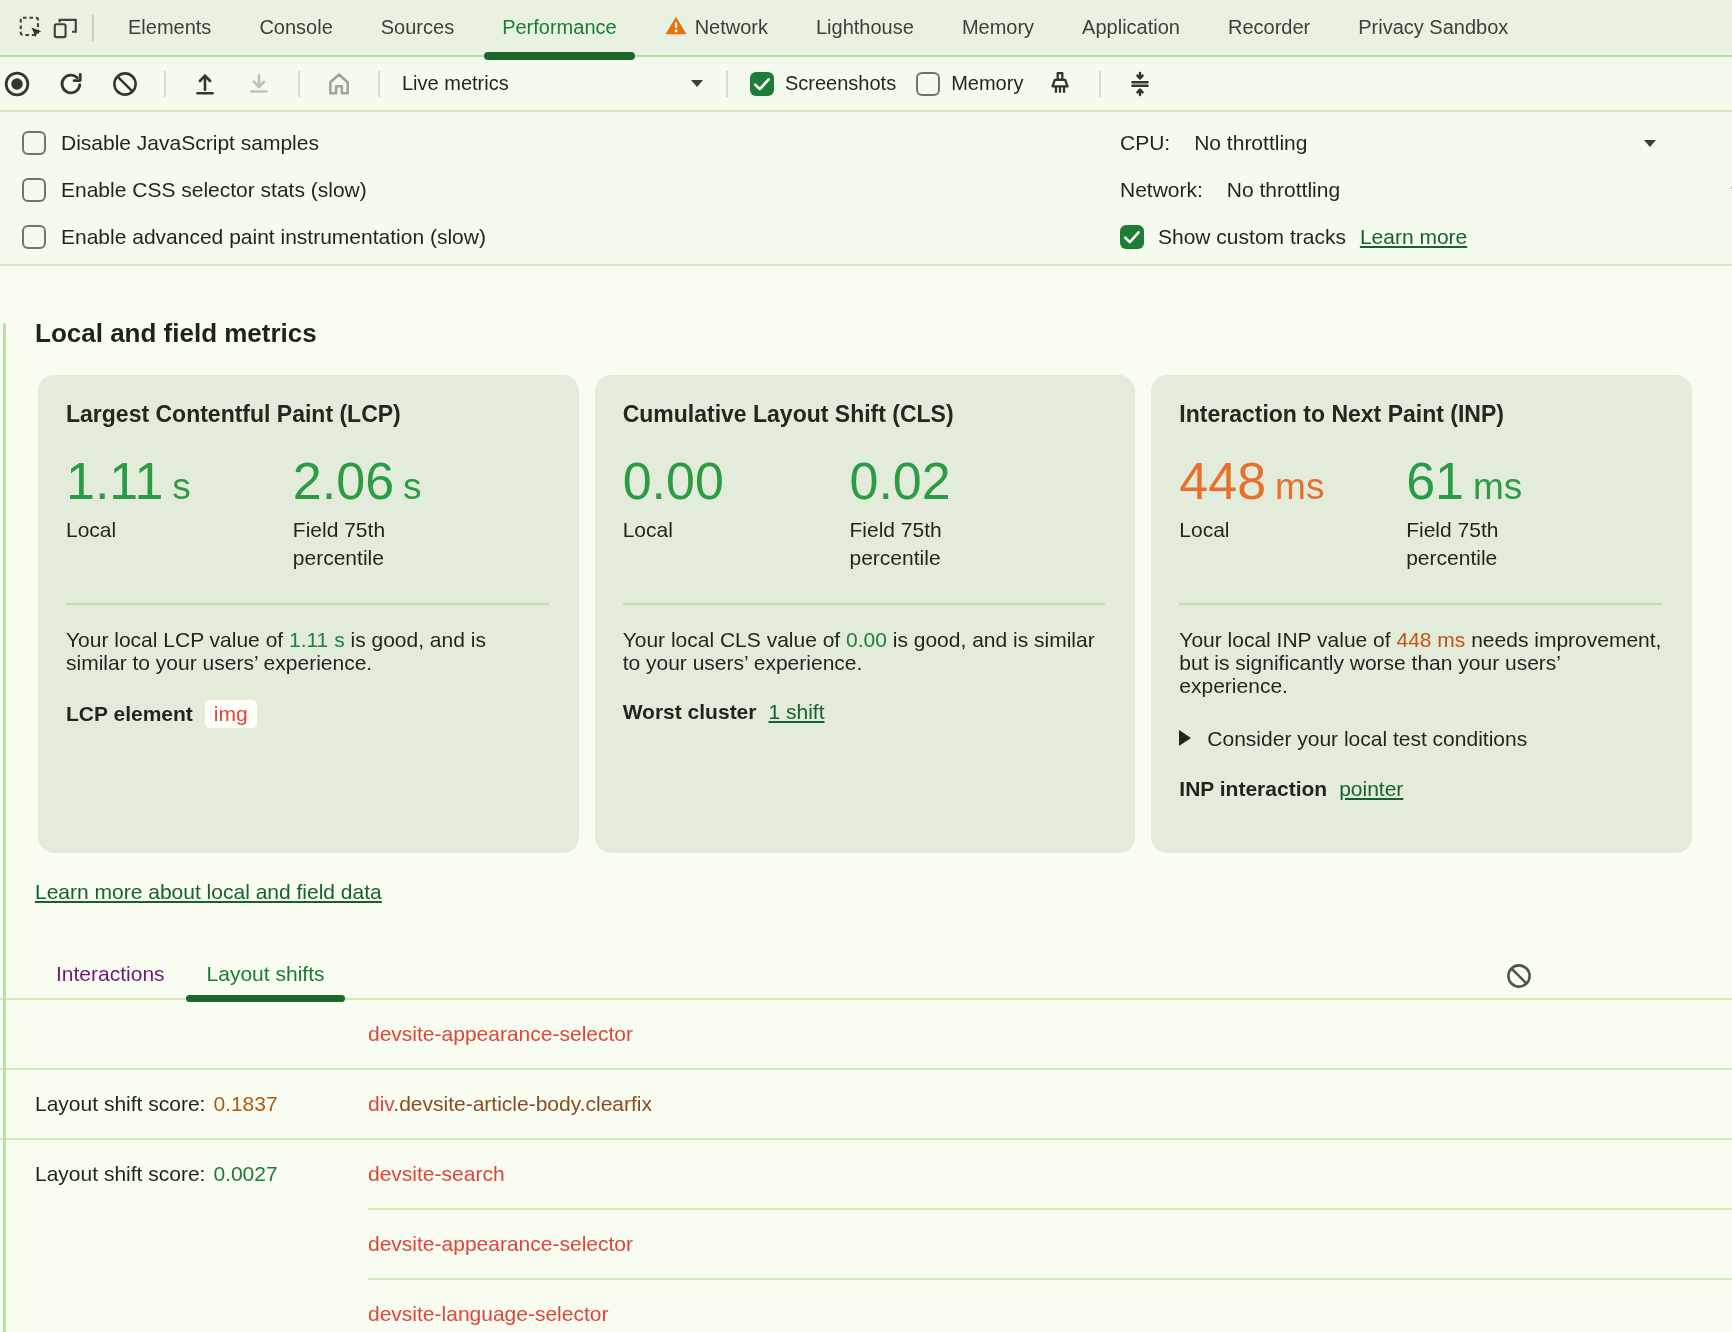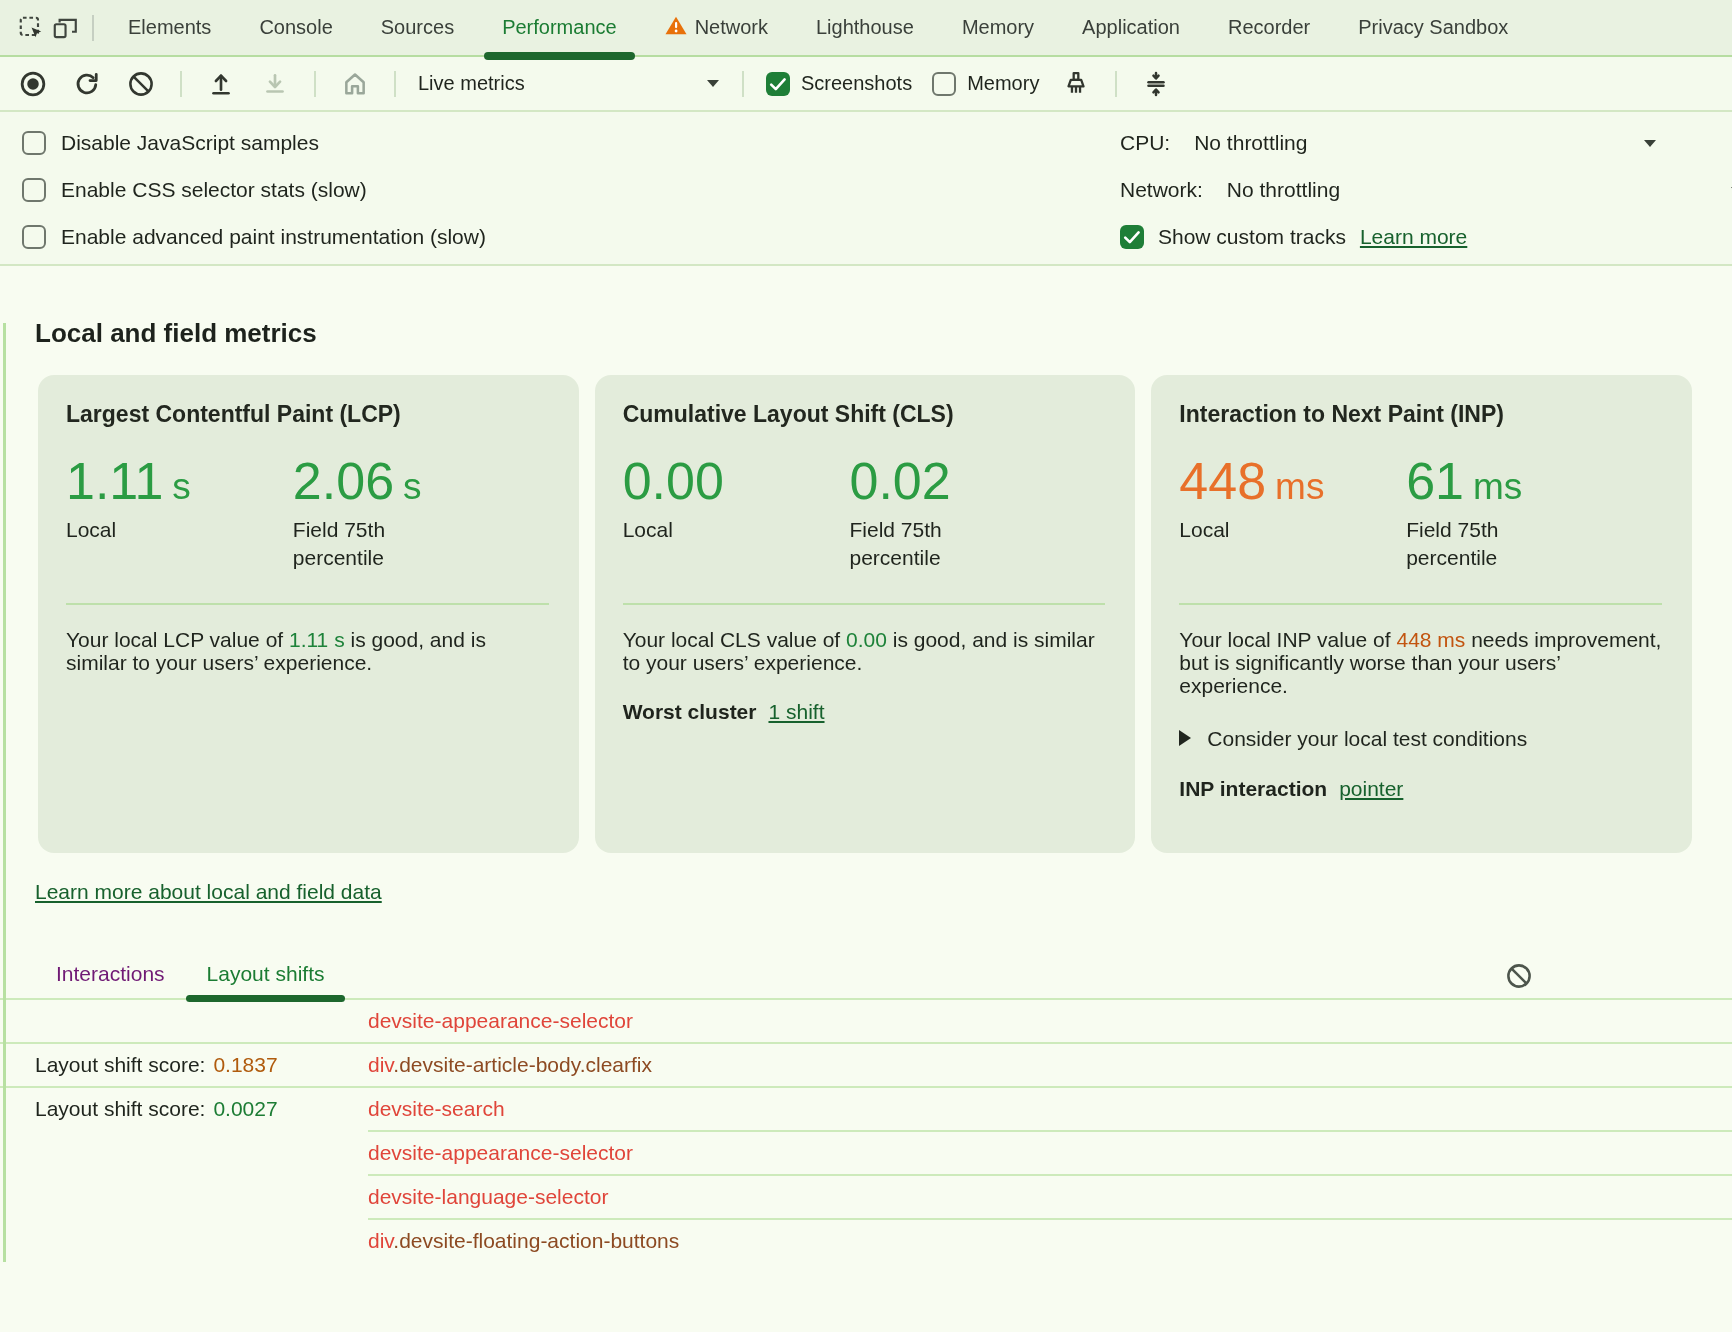--- a/index.html
+++ b/index.html
@@ -15,21 +15,21 @@
   .tabs { display:flex; height:100%; align-items:center; }
   .tab { position:relative; display:flex; align-items:center; gap:8px; height:100%;
     padding:0 24px; font-size:20px; color:#3a403a; background:none; border:none; cursor:pointer;
     font-family:inherit; }
   .tab.active { color:#1b7c33; font-weight:500; }
   .tab.active::after { content:""; position:absolute; left:6px; right:6px; bottom:-5px;
     height:8px; border-radius:5px; background:#1d672d; }
 
   
   .toolbar { height:55px; background:#f4faed; border-bottom:2px solid #d3e7c4;
-    display:flex; align-items:center; padding-left:16px; gap:20px; white-space:nowrap; }
+    display:flex; align-items:center; gap:20px; white-space:nowrap; }
   .toolbar .vsep { margin:0 2px; background:#cfe0c6; }
   .select { display:flex; align-items:center; width:302px; font-size:20px; cursor:pointer; }
   .select .caret { margin-left:auto; }
   .cb-row { display:flex; align-items:center; gap:11px; font-size:20px; cursor:pointer; }
   .cb { width:24px; height:24px; border-radius:6px; flex:none; position:relative; }
   .cb.unchecked { border:2px solid #6f776d; background:transparent; }
   .cb.checked { background:#1e7e37; }
   .cb svg { position:absolute; inset:0; }
 
   
@@ -80,21 +80,21 @@
   .log { margin-top:46px; }
   .log-tabstrip { position:relative; height:50px; border-bottom:2px solid #cdeabb;
     display:flex; align-items:center; padding-left:35px; }
   .log-tab { position:relative; height:100%; display:flex; align-items:center;
     padding:0 21px; font-size:21px; font-weight:500; color:#701a75;
     background:none; border:none; cursor:pointer; font-family:inherit; }
   .log-tab.active { color:#1b7c33; }
   .log-tab.active::after { content:""; position:absolute; left:0; right:0; bottom:-4px;
     height:7px; border-radius:4px; background:#1d672d; }
   .log-clear { position:absolute; right:196px; top:9px; }
-  .log-row { height:42px; display:flex; align-items:center; padding-left:35px;
+  .log-row { height:68px; display:flex; align-items:center; padding-left:35px;
     font-size:21px;border-radius:27px; }
   .score-cell { width:333px; flex:none; display:flex; gap:8px; }
   .score { font-weight:500; }
   .score.orange { color:#b05b0d; }
   .score.green { color:#1c7c34; }
   .el-link { cursor:pointer; }
   .el-tag { color:#e0453a; }
   .el-classes { color:#8d4a22; }
   .log-sep { height:2px; background:#cdeabb; }
   .log-sep.indent { margin-left:368px; }
@@ -300,20 +300,24 @@
           <div class="big"><span class="n">1.11</span><span class="u">s</span></div>
           <div class="val-label">Local</div>
         </div>
         <div class="val-col">
           <div class="big"><span class="n">2.06</span><span class="u">s</span></div>
           <div class="val-label">Field 75th percentile</div>
         </div>
       </div>
       <hr class="card-divider">
       <p class="desc"><span>Your local LCP value of </span><span class="dv">1.11 s</span><span> is good, and is similar to your users’ experience.</span></p>
+      <div class="footer-row">
+        <span class="flabel">LCP element</span>
+        <span class="chip">img</span>
+      </div>
     </div>
 
     <div class="card">
       <h3>Cumulative Layout Shift (CLS)</h3>
       <div class="vals">
         <div class="val-col">
           <div class="big"><span class="n">0.00</span><span class="u"></span></div>
           <div class="val-label">Local</div>
         </div>
         <div class="val-col">

